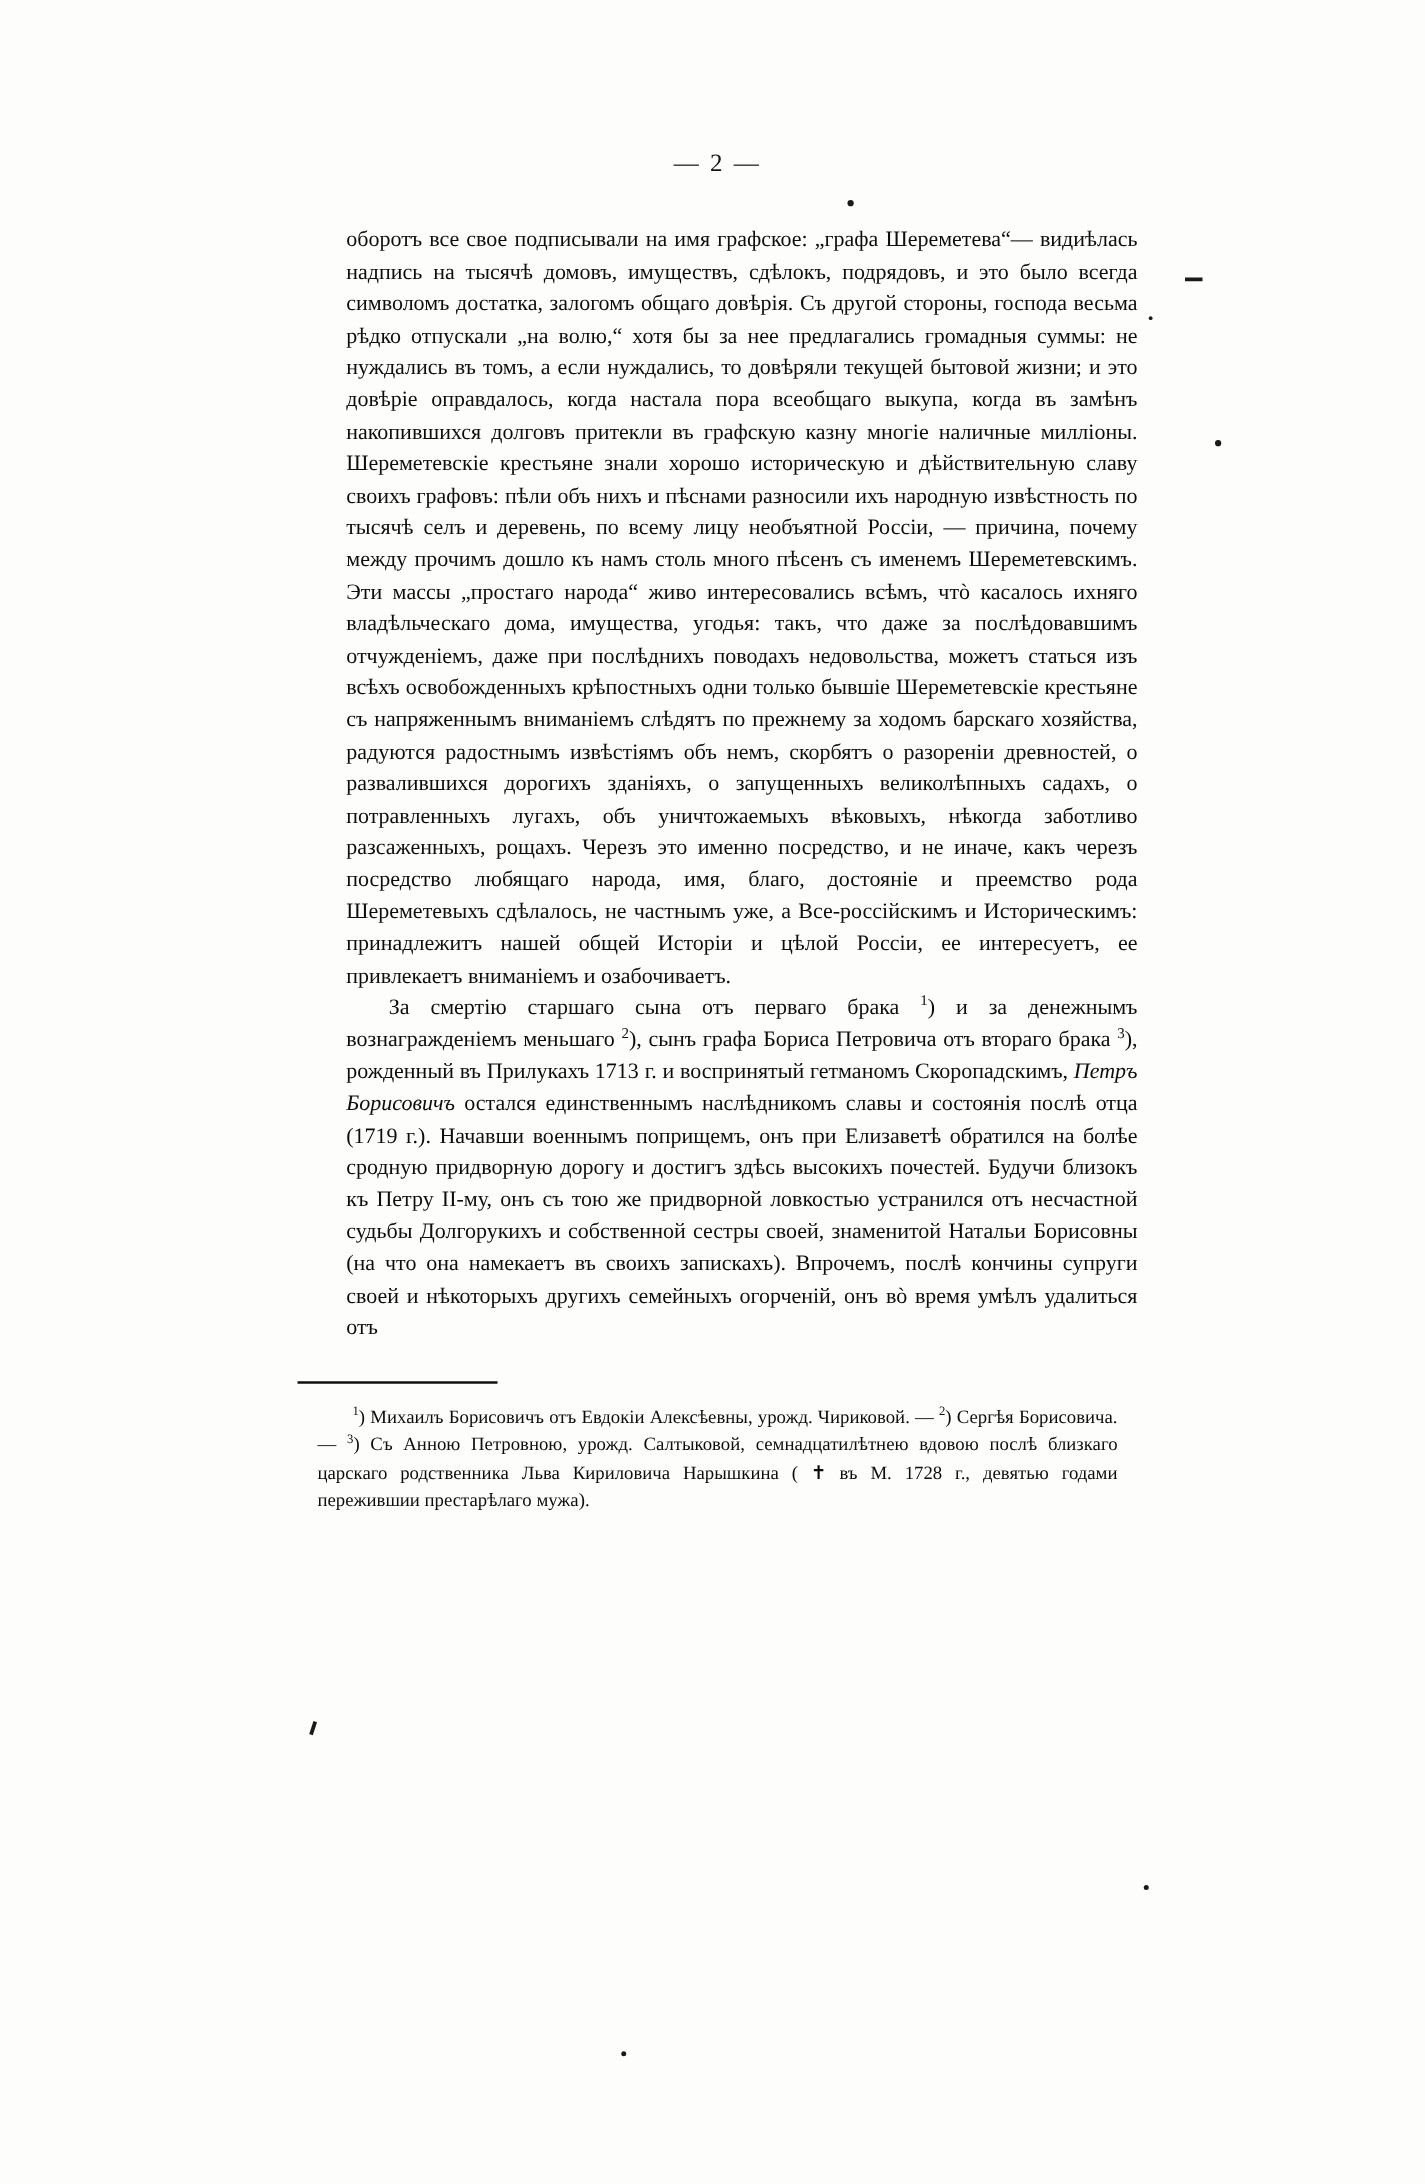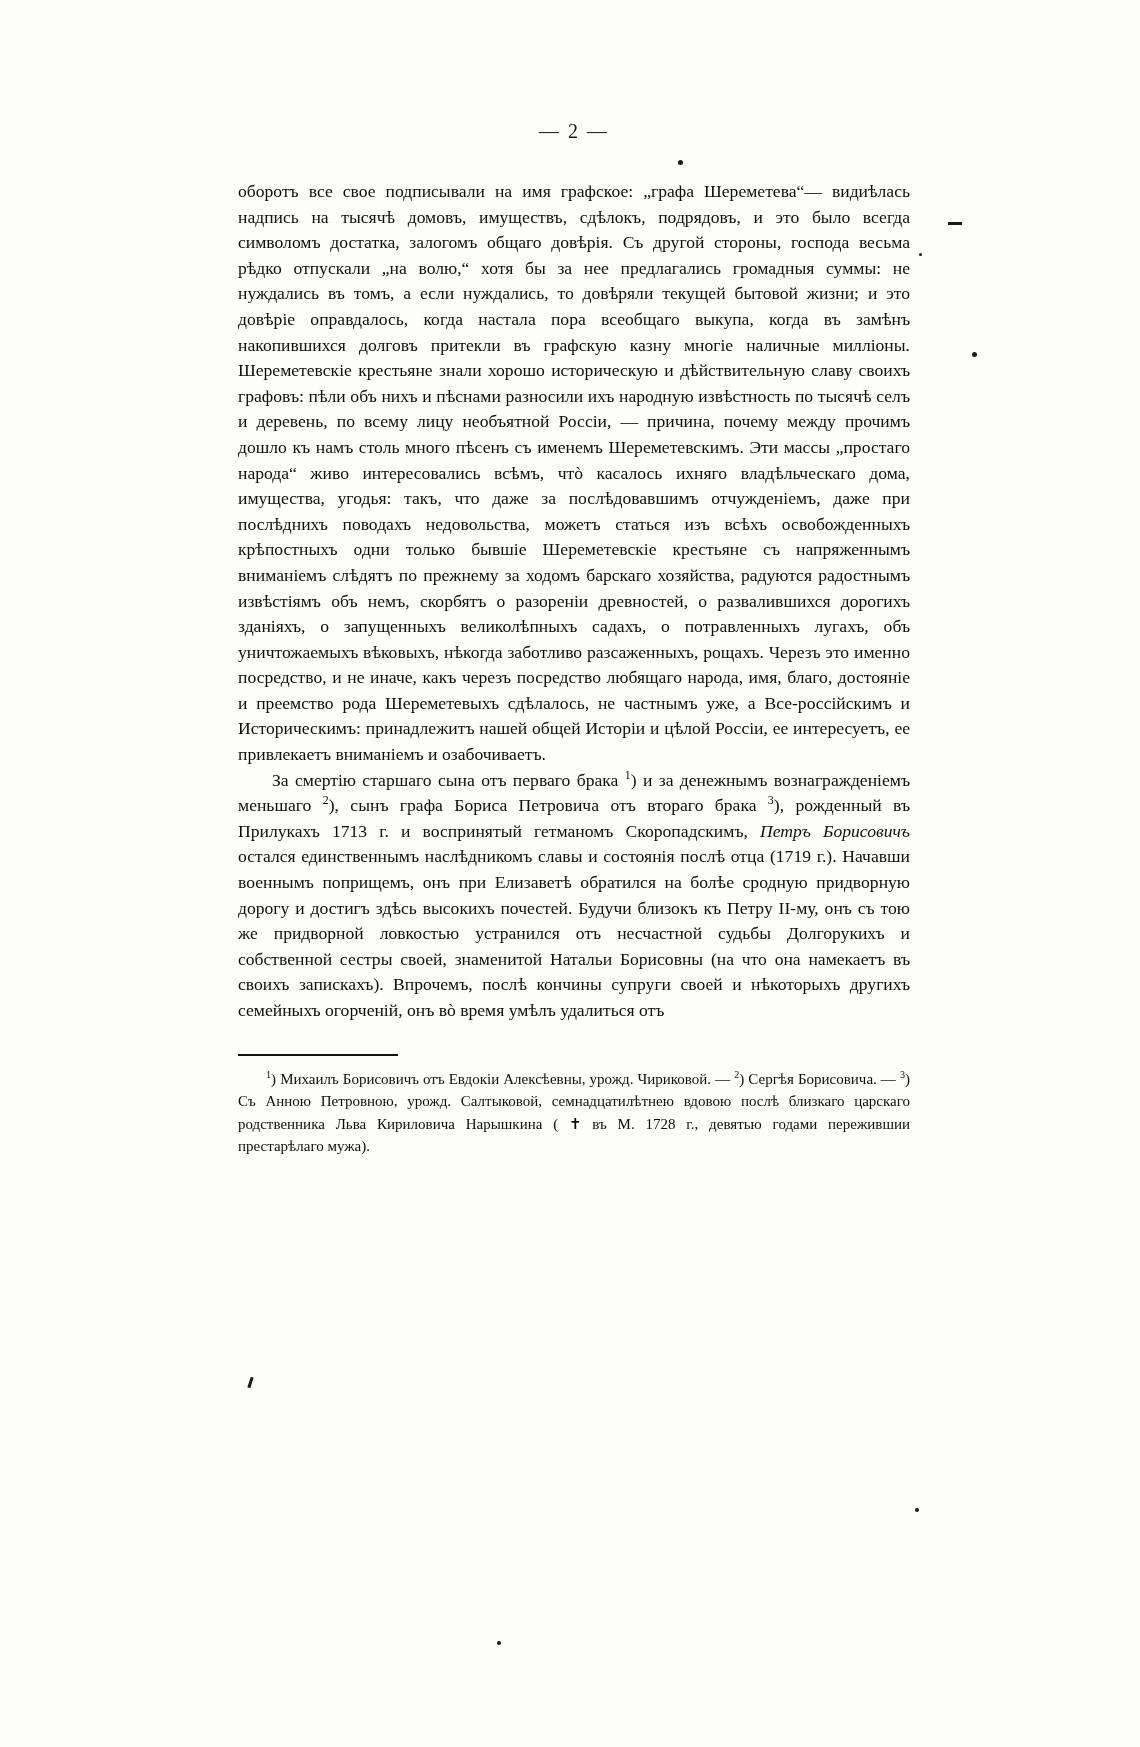--- a/index.html
+++ b/index.html
@@ -28,20 +28,21 @@
     letter-spacing: 2px;
     margin-bottom: 36px;
     color: #151515;
   }
   .body-text {
     font-size: 17.6px;
     line-height: 1.455;
     text-align: justify;
     text-justify: inter-word;
     color: #0d0d0d;
+    margin-left: 39px;
     -webkit-font-smoothing: none;
   }
   .body-text p {
     margin: 0;
     text-indent: 0;
   }
   .body-text p.indent {
     text-indent: 34px;
   }
   .footnote-rule {
@@ -50,21 +51,21 @@
     background: #111;
     margin: 30px 0 12px 0;
   }
   .footnotes {
     font-size: 15px;
     line-height: 1.5;
     text-align: justify;
     color: #0d0d0d;
   }
   .footnotes p {
-    margin: 0;
+    margin: 16px;
   }
   .footnotes p.first {
     text-indent: 28px;
   }
   sup {
     font-size: 0.68em;
     vertical-align: super;
     line-height: 0;
   }
   .ital {

